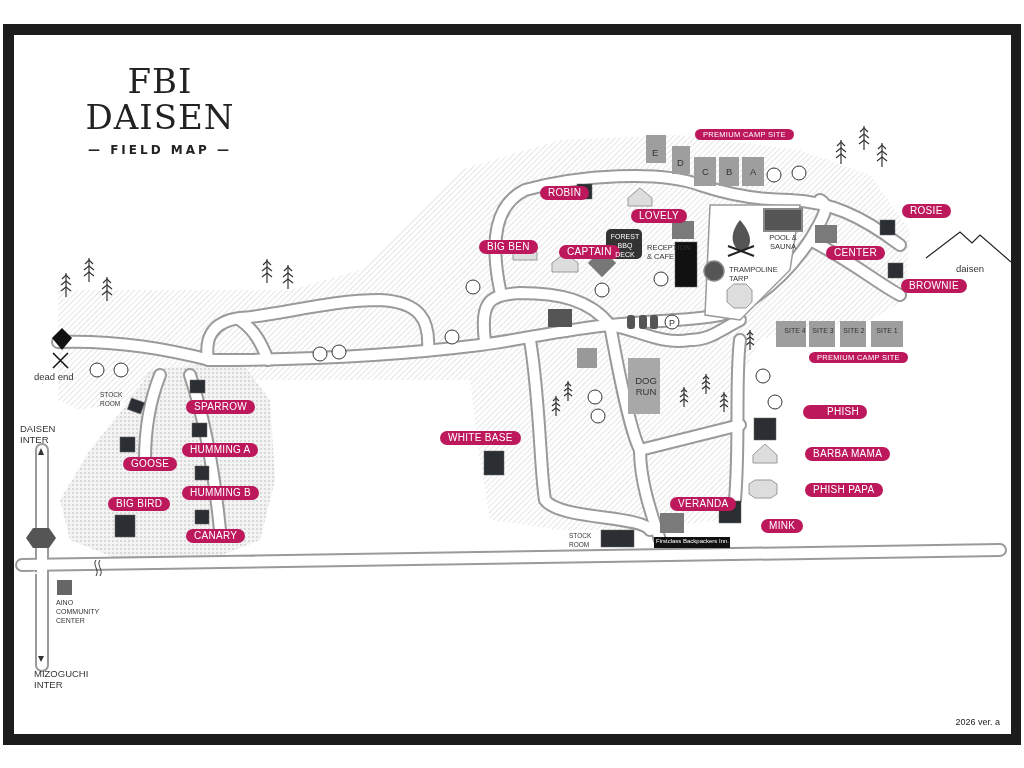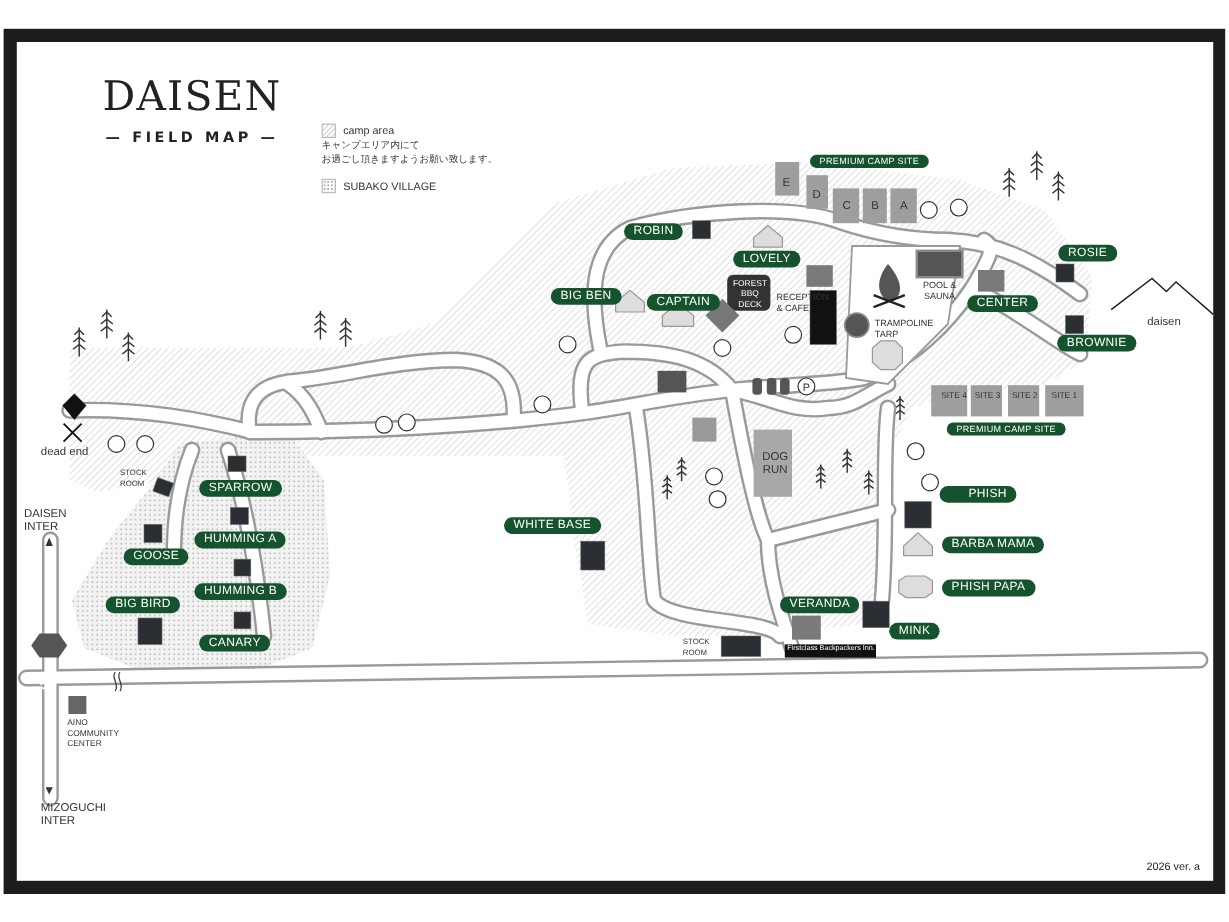--- a/index.html
+++ b/index.html
@@ -11,21 +11,21 @@
   .t-fbi { font-family:"DejaVu Serif", serif; font-size:34px; line-height:36px; letter-spacing:1px; }
   .t-daisen { font-family:"DejaVu Serif", serif; font-size:34px; line-height:36px; letter-spacing:1px; }
   .t-sub { font-family:"Liberation Serif", serif; font-size:15px; line-height:18px; margin-top:2px; }
   .t-field { font-family:"DejaVu Sans", sans-serif; font-weight:bold; font-size:12px; letter-spacing:3px; margin-top:8px; }
   .legend { position:absolute; left:268px; top:102px; color:#333; font-size:9px; line-height:12px; }
   .legend .row { display:flex; align-items:center; gap:6px; }
   .legend .sw { width:10px; height:10px; border:1px solid #bbb; }
   .sw-hatch { background:repeating-linear-gradient(135deg,#ddd 0 1px,#fff 1px 3px); }
   .sw-dot { background:radial-gradient(#aaa 0.6px, transparent 0.8px) 0 0/3px 3px; }
   .legend .jp { margin-left:0; font-size:8px; }
-  .pill { position:absolute; background:#14532d; color:#fff; font-size:10px; line-height:14px; padding:0 8px; border-radius:8px; white-space:nowrap; letter-spacing:0.3px; }
+  .pill { position:absolute; background:#be185d; color:#fff; font-size:10px; line-height:14px; padding:0 8px; border-radius:8px; white-space:nowrap; letter-spacing:0.3px;margin-left:20px; }
   .pill.small { font-size:7.5px; line-height:11px; padding:0 8px; }
   .lbl { position:absolute; color:#333; font-size:8px; line-height:9px; white-space:nowrap; }
   .lbl.big { font-size:9.5px; line-height:11px; }
   .ver { position:absolute; right:0; bottom:0; font-size:9px; color:#222; }
 </style>
 </head>
 <body>
 
 <div class="frame"></div>
 <div class="inner">
@@ -241,36 +241,25 @@
 
     <path d="M38 455 L41 448 L44 455 Z" fill="#333"></path>
     <path d="M38 656 L44 656 L41 662 Z" fill="#333"></path>
 
     <path d="M96 560 C92 565 100 570 96 576 M100 560 C96 565 104 570 100 576" stroke="#333" fill="none"></path>
 
     <rect x="654" y="537" width="76" height="11" fill="#111"></rect>
   </svg>
 
   <div class="title-block" style="left:46px; top:28px;">
+    <div class="t-fbi">FBI</div>
     <div class="t-daisen">DAISEN</div>
     <div class="t-field">— FIELD MAP —</div>
   </div>
 
-  <div class="legend" style="left:254px; top:68px;">
-    <div class="row">
-        <span class="sw sw-hatch"></span>
-        <span>camp area</span>
-      </div>
-    <div class="jp">キャンプエリア内にて</div>
-    <div class="jp">お過ごし頂きますようお願い致します。</div>
-    <div class="row" style="margin-top:10px;">
-        <span class="sw sw-dot"></span>
-        <span>SUBAKO VILLAGE</span>
-      </div>
-  </div>
 
   <div class="pill" style="left:506px; top:151px;">ROBIN</div>
   <div class="pill" style="left:597px; top:174px;">LOVELY</div>
   <div class="pill" style="left:445px; top:205px;">BIG BEN</div>
   <div class="pill" style="left:525px; top:210px;">CAPTAIN</div>
   <div class="pill" style="left:868px; top:169px;">ROSIE</div>
   <div class="pill" style="left:792px; top:211px;">CENTER</div>
   <div class="pill" style="left:867px; top:244px;">BROWNIE</div>
   <div class="pill" style="left:406px; top:396px;">WHITE BASE</div>
   <div class="pill" style="left:769px; top:370px;padding-left:24px;">PHISH</div>

